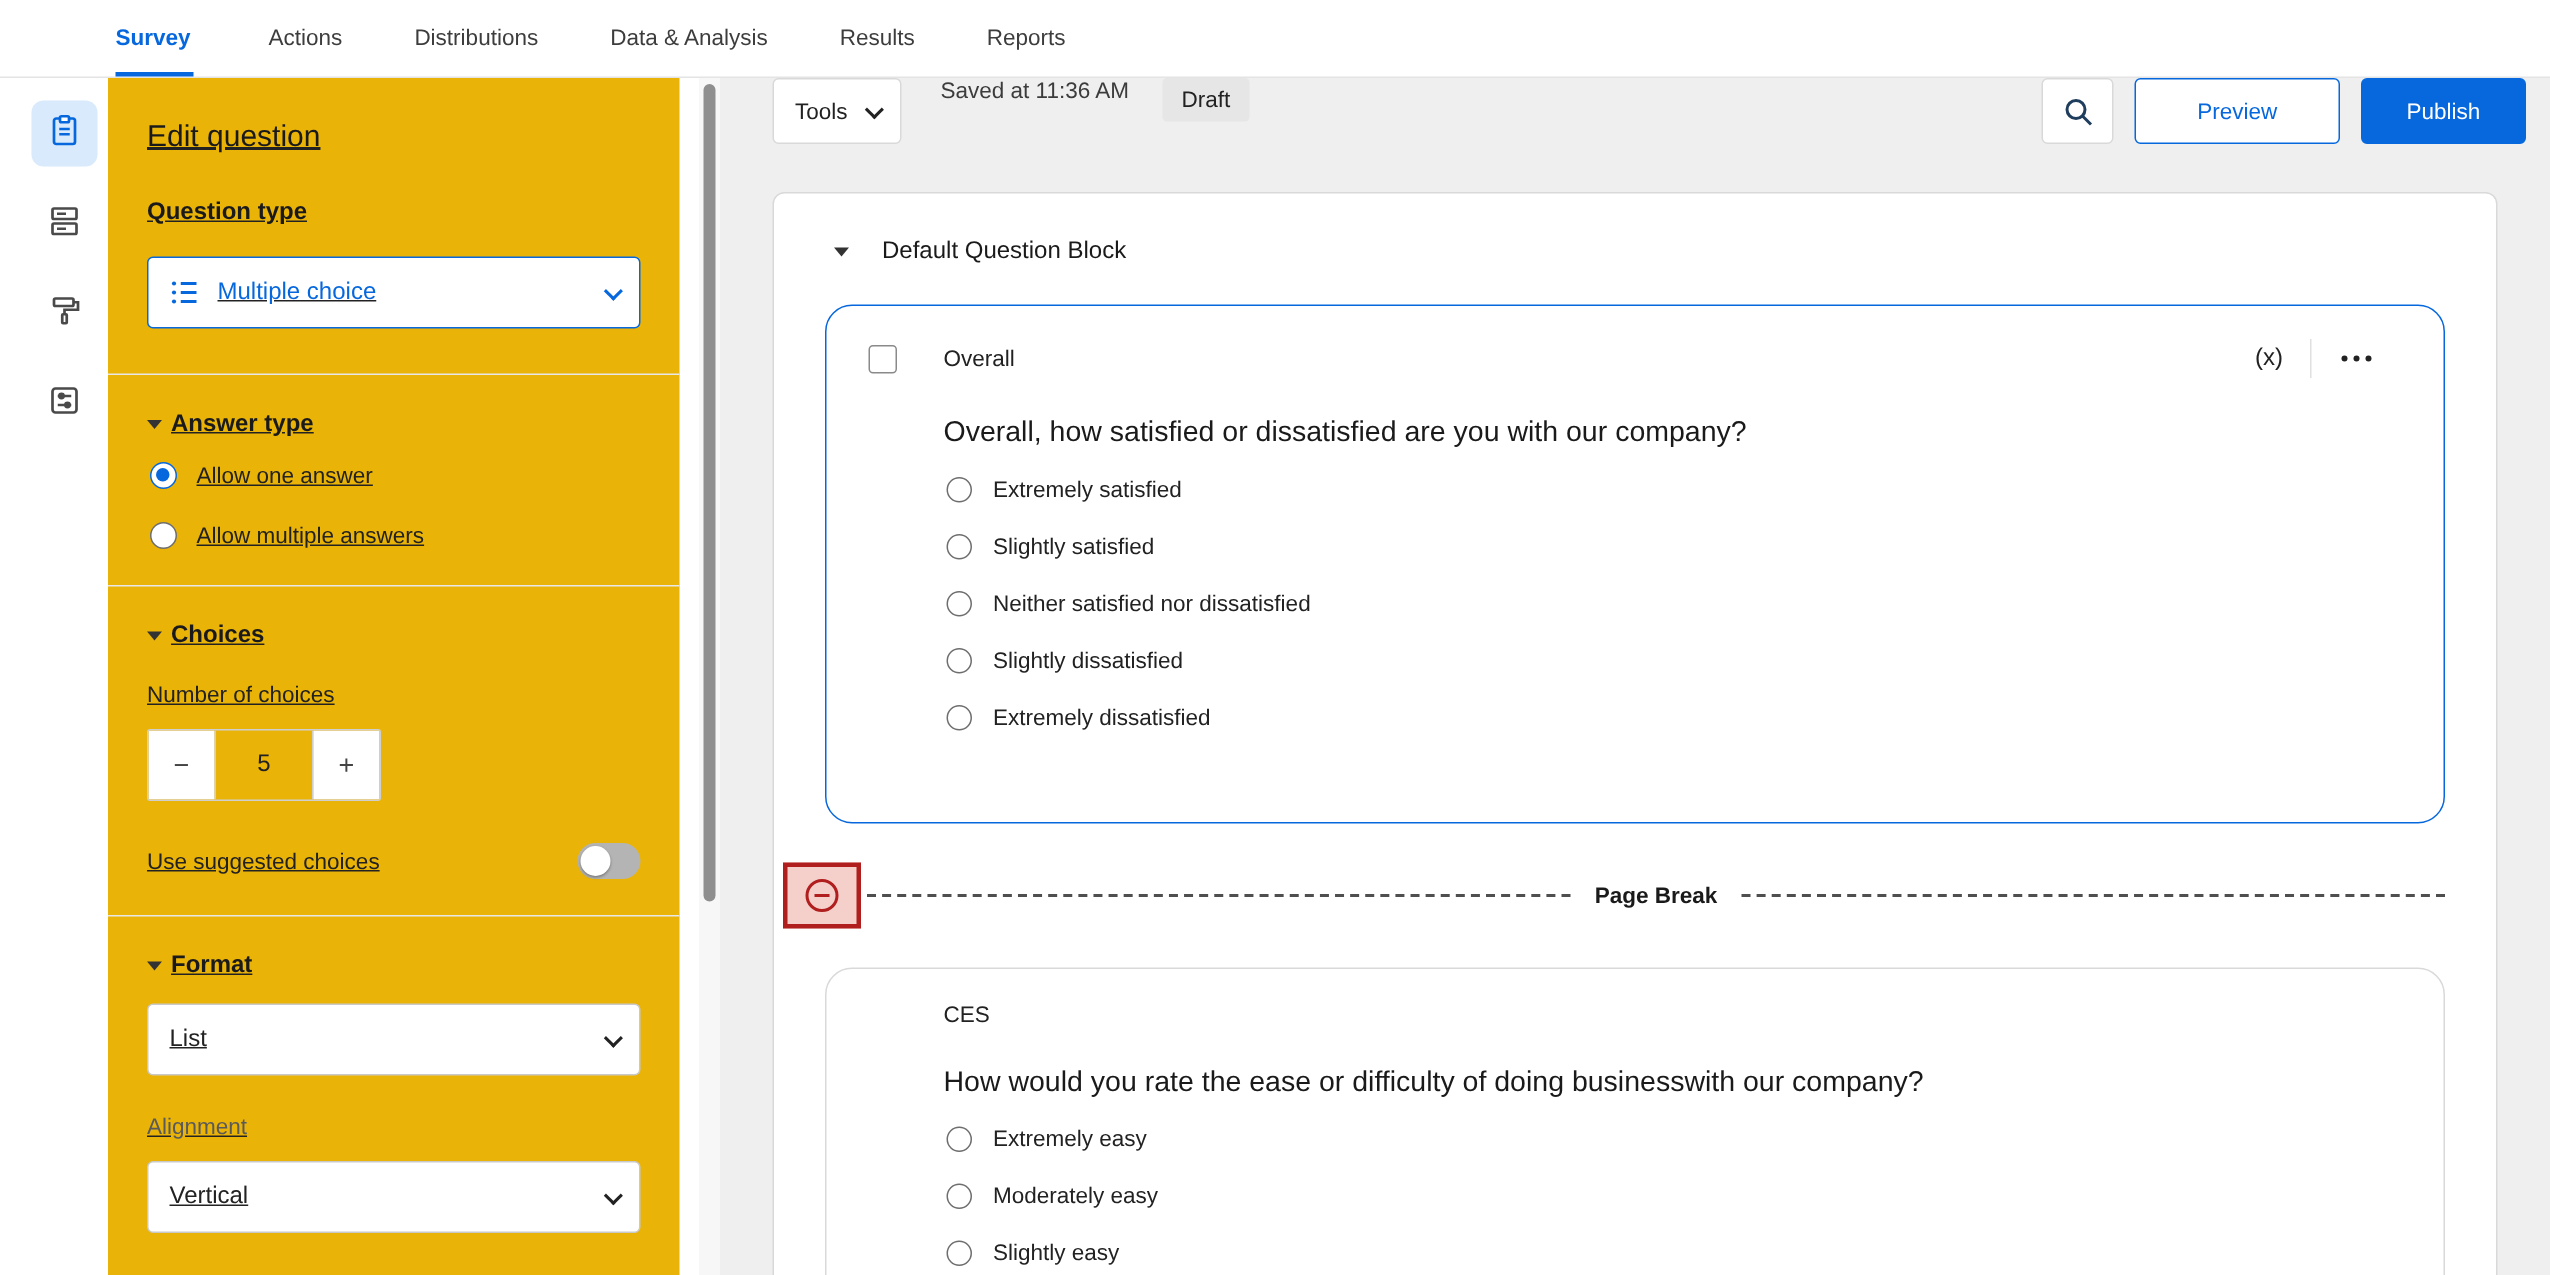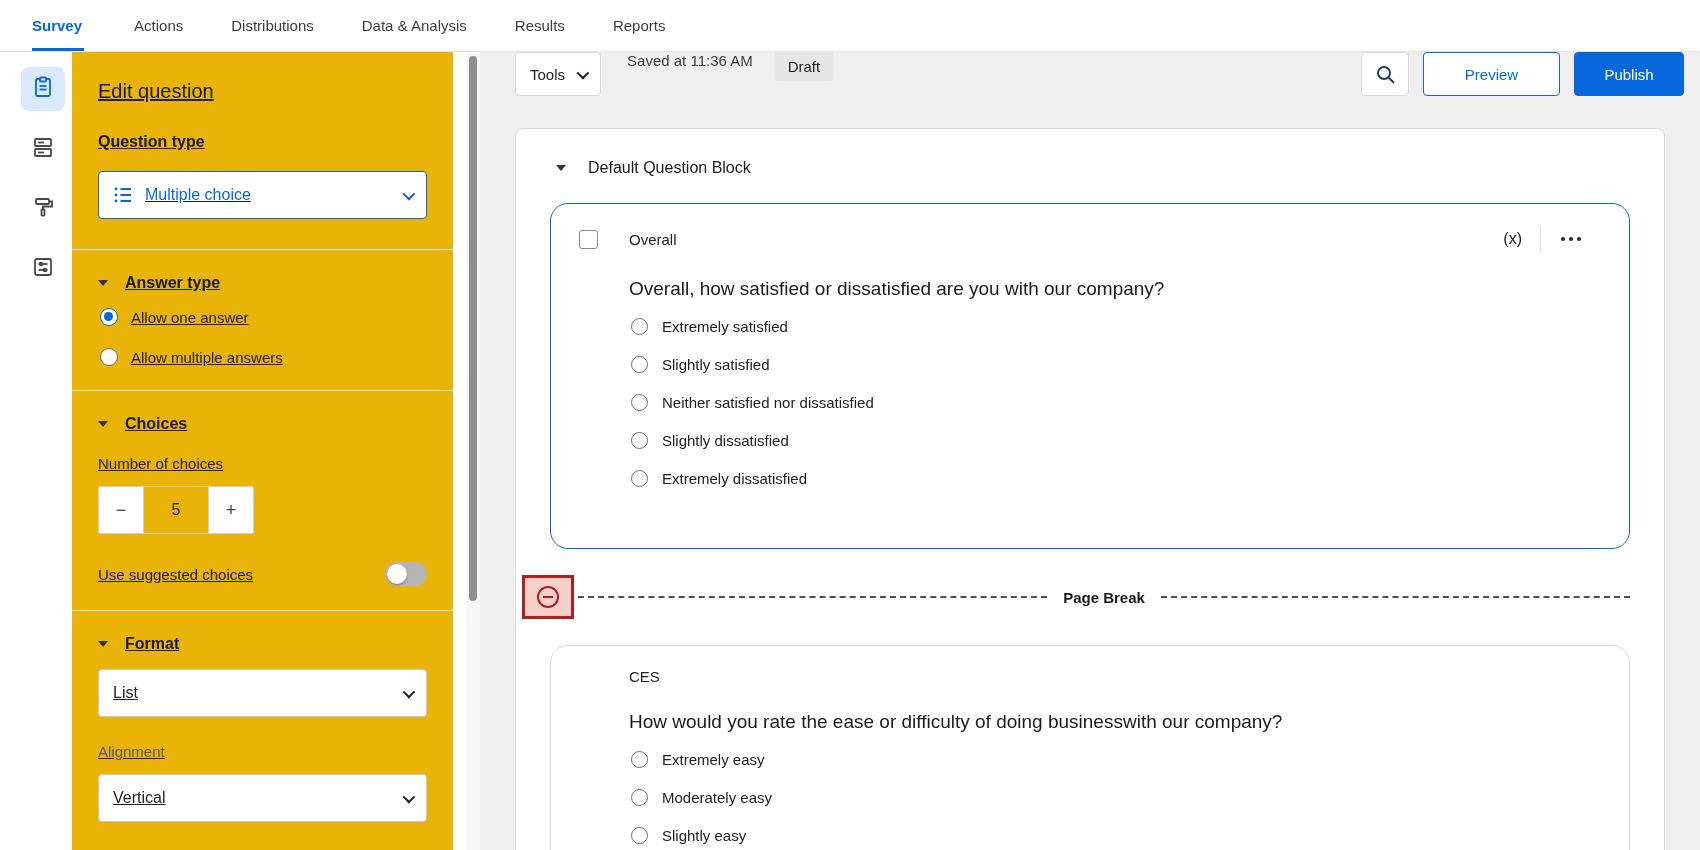--- a/index.html
+++ b/index.html
@@ -4,33 +4,33 @@
 <style>
   * { margin:0; padding:0; box-sizing:border-box; }
   body { font-family: "Liberation Sans", sans-serif; color:#222; background:#fff; }
   .app { position:relative; width:1700px; height:850px; overflow:hidden; background:#fff;
          --accent:#0768dd; --red:#b01e1e; }
 
   
   .topnav { height:52px; border-bottom:1px solid #e4e4e4; display:flex; align-items:stretch; padding-left:32px; background:#fff; position:relative; z-index:5; }
   .tab { display:flex; align-items:center; padding:0 24px; font-size:15px; color:#3d3d3d; position:relative; cursor:pointer; }
   .tab:first-child { padding-left:0; padding-right:28px; }
-  .tab.active { color:var(--accent); font-weight:bold; }
+  .tab.active { color:var(--accent); font-weight:bold;margin-left:45px; }
   .tab.active::after { content:""; position:absolute; left:0; right:26px; bottom:0; height:3px; background:var(--accent); }
 
   
   .rail { position:absolute; left:0; top:52px; width:85px; bottom:0; background:#fff; }
   .rail-item { width:44px; height:44px; margin:15px auto 16px; border-radius:8px; display:flex; align-items:center; justify-content:center; color:#4a4a4a; cursor:pointer; }
   .rail-item.active { background:#d8eafc; color:var(--accent); }
 
   
   .panel { position:absolute; left:72px; top:52px; width:381px; bottom:0; background:#eab308; padding:28px 26px 0 26px; overflow:hidden;text-decoration:underline; }
   .panel-title { font-size:20px; color:#1a1a1a; margin-bottom:30px; }
   .sec-head { font-size:16px; font-weight:bold; color:#1a1a1a; margin-bottom:20px; }
-  .sec-head-row { display:flex; align-items:center; gap:17px; margin:0 0 16px 0; cursor:pointer; }
+  .sec-head-row { display:flex; align-items:center; gap:6px; margin:0 0 16px 0; cursor:pointer; }
   .tri { width:0; height:0; border-left:5px solid transparent; border-right:5px solid transparent; border-top:6px solid #333; }
   .dd { height:48px; border:1px solid #c9c9c9; border-radius:4px; display:flex; align-items:center; padding:0 14px; font-size:16px; color:#222; background:#fff; cursor:pointer; }
   .dd.blue { border-color:var(--accent); color:var(--accent); }
   .chev { width:9px; height:9px; border-right:2px solid currentColor; border-bottom:2px solid currentColor; transform:rotate(45deg) translateY(-2px); margin-left:auto; flex:0 0 auto; }
   .divider { border-top:1px solid #e8e8e8; margin:24px -26px 24px -26px; }
   .radio-row { display:flex; align-items:center; gap:13px; margin:0 0 22px 2px; font-size:15px; color:#222; cursor:pointer; }
   .radio { width:18px; height:18px; border:1.5px solid #6e6e6e; border-radius:50%; flex:0 0 auto; position:relative; background:#fff; }
   .radio.sel { border-color:var(--accent); }
   .radio.sel::after { content:""; position:absolute; left:3px; top:3px; width:9px; height:9px; border-radius:50%; background:var(--accent); }
   .field-label { font-size:15px; color:#222; margin-bottom:14px; }

